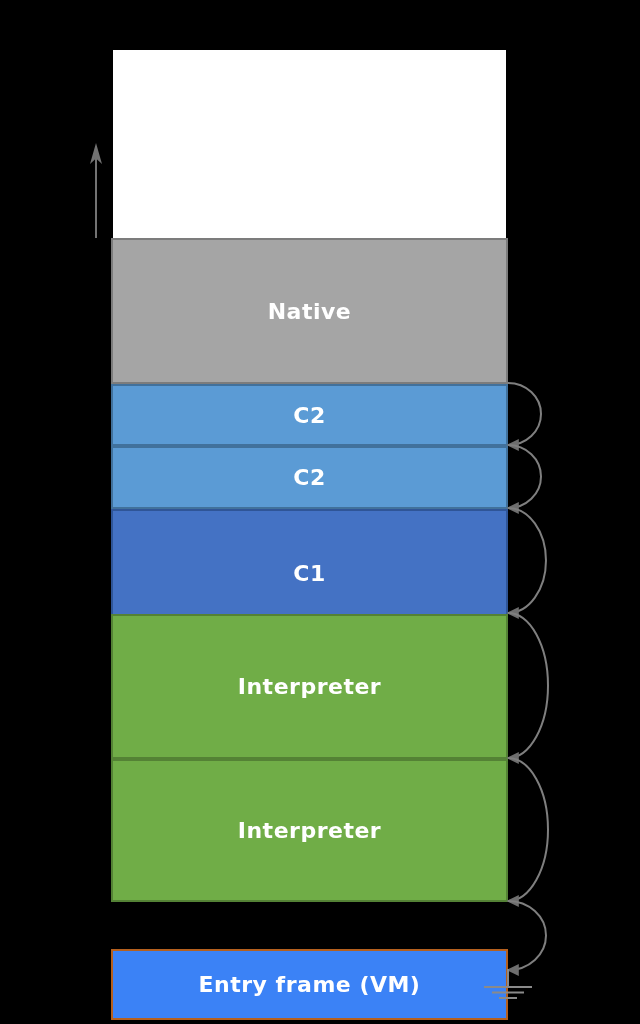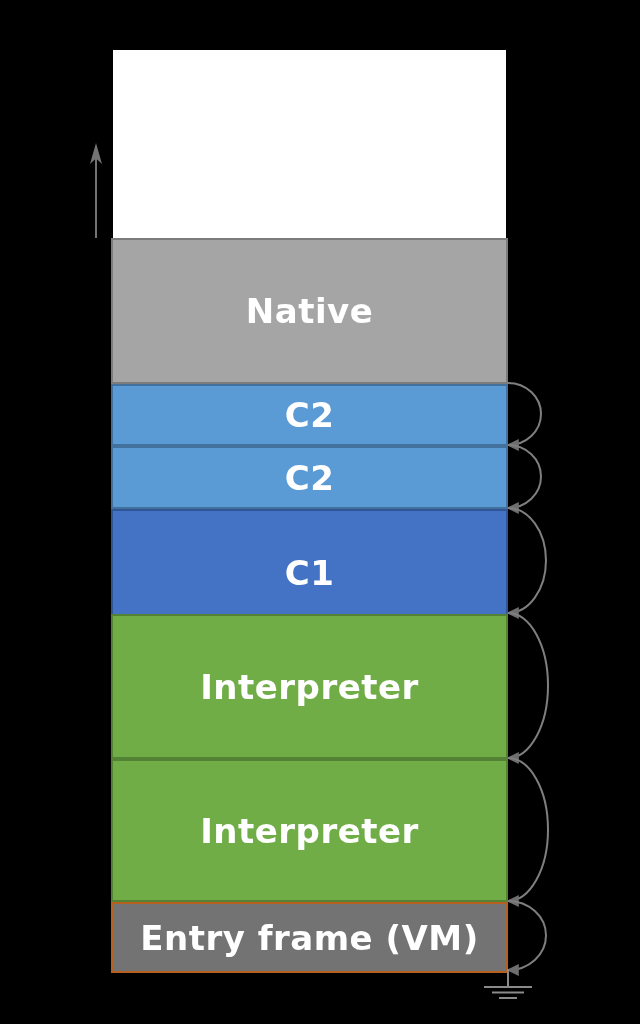--- a/index.html
+++ b/index.html
@@ -6,21 +6,21 @@
   .stage{
     position:relative;width:640px;height:1024px;background:#000;overflow:hidden;
     font-family:"DejaVu Sans","Liberation Sans",sans-serif;
   }
   .free-block{
     position:absolute;left:113px;top:50px;width:393px;height:188px;background:#FFFFFF;
   }
   .frame{
     position:absolute;left:111px;width:397px;box-sizing:border-box;
     border:2px solid #555;display:flex;align-items:center;justify-content:center;
-    color:#FFFFFF;font-weight:700;font-size:34px;letter-spacing:0.5px;
+    color:#FFFFFF;font-weight:700;font-size:22px;letter-spacing:0.5px;
   }
   .f0{top:238px;height:146px}
   .f1{top:384px;height:62px}
   .f2{top:446px;height:63px}
   .f3{top:509px;height:128px}
   .f4{top:614px;height:145px}
   .f5{top:759px;height:143px}
   .f6{top:902px;height:71px}
   svg.arcs{position:absolute;left:506px;top:375px;width:64px;height:610px;overflow:visible}
   svg.arcs path.arc{fill:none;stroke:#7F7F7F;stroke-width:2px}
@@ -54,21 +54,21 @@
   </div>
   <div class="frame f3" style="background-color: rgb(68, 114, 196); border-color: rgb(47, 85, 151); color: rgb(255, 255, 255);">
     <span>C1</span>
   </div>
   <div class="frame f4" style="background-color: rgb(112, 173, 71); border-color: rgb(84, 130, 53); color: rgb(255, 255, 255);">
     <span>Interpreter</span>
   </div>
   <div class="frame f5" style="background-color: rgb(112, 173, 71); border-color: rgb(84, 130, 53); color: rgb(255, 255, 255);">
     <span>Interpreter</span>
   </div>
-  <div class="frame f6" style="background-color: #737373; border-color: rgb(181, 96, 30); color: rgb(255, 255, 255);">
+  <div class="frame f6" style="background-color: #3b82f6; border-color: rgb(181, 96, 30); color: rgb(255, 255, 255); margin-top: 47px;">
     <span>Entry frame (VM)</span>
   </div>
 
   <svg class="arcs" viewBox="0 0 64 610">
     <defs>
       <marker id="ah" viewBox="0 0 12 12" refX="10.5" refY="6" markerWidth="14" markerHeight="13" orient="auto" markerUnits="userSpaceOnUse">
         <path d="M0.5,0.5 L12,6 L0.5,11.5 z"></path>
       </marker>
     </defs>
     <path class="arc" d="M2,8   A33,31   0 0 1 2,70" marker-end="url(#ah)"></path>

